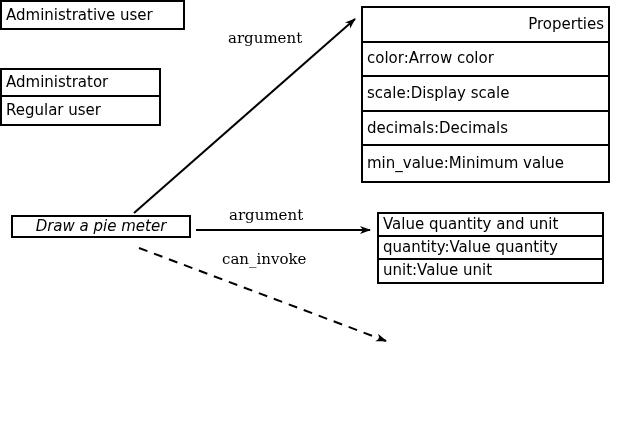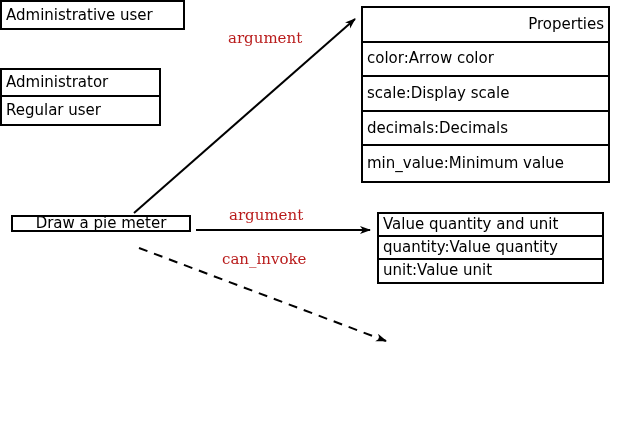--- a/index.html
+++ b/index.html
@@ -27,24 +27,25 @@
     font-size: 15px;
     color: #000000;
     line-height: 1;
     white-space: nowrap;
   }
   
   #source-node {
     left: 11px;
     top: 215px;
     width: 180px;
-    height: 17px;
+    height: 23px;
     display: flex;
     align-items: center;
     justify-content: center;
+    font-style: italic;
   }
   
   .record {
     position: absolute;
     box-sizing: border-box;
     background: #ffffff;
     border: 2px solid #000000;
     display: flex;
     flex-direction: column;
   }
@@ -129,21 +130,21 @@
     left: 0;
     top: 0;
     width: 628px;
     height: 427px;
     pointer-events: none;
   }
   .edge-label {
     position: absolute;
     font-family: "DejaVu Serif", serif;
     font-size: 15px;
-    color: #b91c1c;
+    color: #000000;
     white-space: nowrap;
     line-height: 1;
   }
   #label-arg-properties { left: 228px; top: 31px; }
   #label-arg-value      { left: 229px; top: 208px; }
   #label-can-invoke     { left: 222px; top: 252px; }
 </style>
 </head>
 <body>
 

